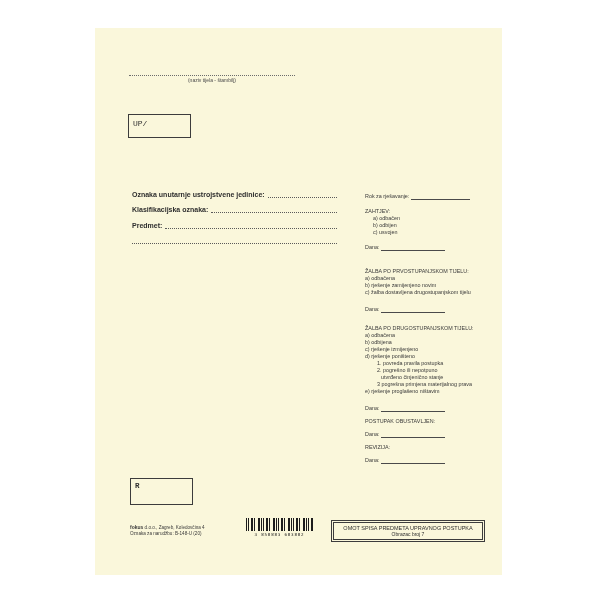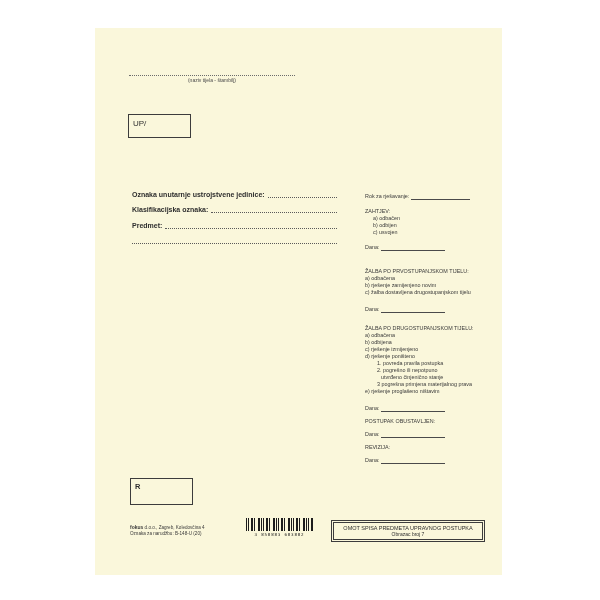--- a/index.html
+++ b/index.html
@@ -11,21 +11,21 @@
   }
   .paper{
     position:absolute;left:95px;top:28px;width:407px;height:547px;
     background:var(--paper,#faf7db);
   }
   .abs{position:absolute;}
   
   .header-line{left:34px;top:47px;width:166px;border-top:1px dotted #6b6b6b;height:0;}
   .header-caption{left:34px;top:49px;width:166px;text-align:center;font-size:5px;color:#4a4a4a;}
   
-  .slot-box{border:1.4px solid #3c3c3c;box-sizing:border-box;}
+  .slot-box{border:1.4px solid #3c3c3c;box-sizing:border-box;font-family:Liberation Mono, monospace;}
   .up-box{left:33px;top:86px;width:63px;height:24px;font-size:8px;padding:4px 0 0 4px;color:#2e2e2e;}
   .r-box{left:35px;top:450px;width:63px;height:27px;font-size:7.5px;font-weight:bold;padding:3px 0 0 4px;color:#2e2e2e;}
   
   .field-row{left:37px;width:205px;display:flex;align-items:flex-end;gap:3px;}
   .field-label{font-size:7px;font-weight:bold;white-space:nowrap;color:#2e2e2e;}
   .dot-fill{flex:1;border-bottom:1px dotted #5a5a5a;height:8px;}
   .full-dot-line{left:37px;top:215px;width:205px;border-top:1px dotted #5a5a5a;height:0;}
   
   .rcol{left:270px;font-size:5.4px;line-height:7px;color:#3a3a3a;}
   .rcol .title{white-space:nowrap;}

